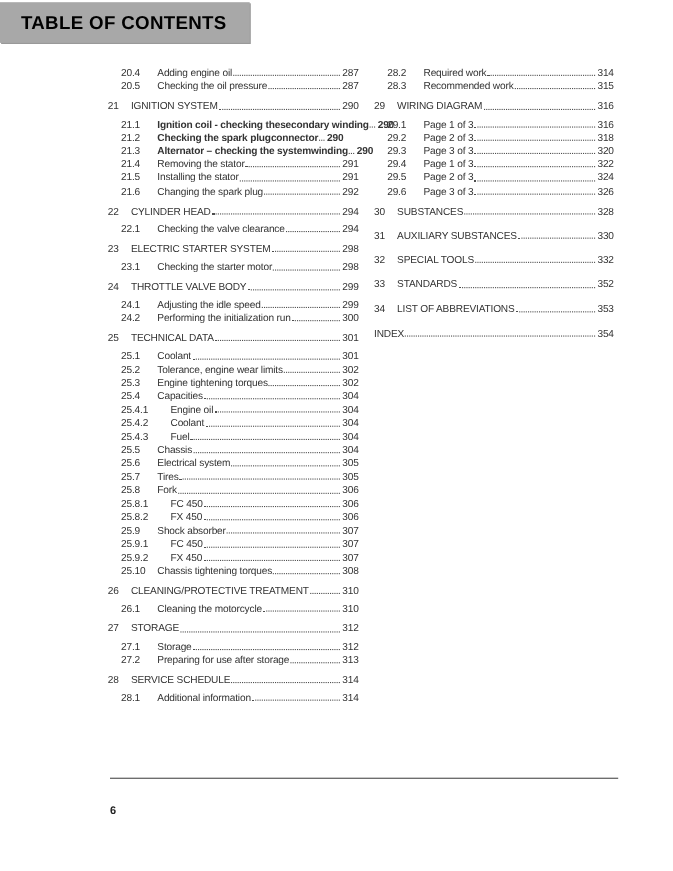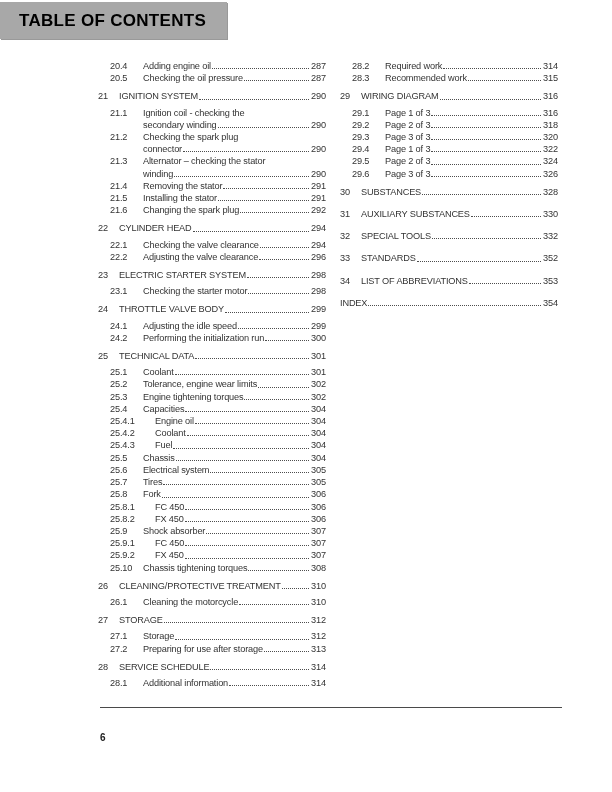--- a/index.html
+++ b/index.html
@@ -64,21 +64,21 @@
   .leader {
     flex: 1 1 auto;
     min-width: 5px;
     align-self: flex-end;
     border-bottom: 1.5px dotted #4d4d4d;
     margin: 0 2px 3px 1px;
     height: 0;
   }
   .page { flex: none; text-align: right; }
 
-  .cont { flex: 1 1 auto; display: flex; flex-direction: column; min-width: 0; }
+  .cont { flex: 1 1 auto; display: flex; flex-direction: row; min-width: 0; font-weight: bold; }
   .cont .l2 { display: flex; align-items: baseline; }
 
   
   .footer-rule {
     position: absolute;
     left: 100px; top: 707px;
     width: 462px; height: 1.3px;
     background: #4a4a4a;
   }
   .page-number {
@@ -136,21 +136,21 @@
             <div class="l2">
               <span class="title">connector</span>
               <span class="leader"></span>
               <span class="page">290</span>
             </div>
           </div>
         </div>
         <div class="entry section">
           <span class="num">21.3</span>
           <div class="cont">
-            <div class="title">Alternator – checking the stator</div>
+            <div class="title">Alternator – checking the system</div>
             <div class="l2">
               <span class="title">winding</span>
               <span class="leader"></span>
               <span class="page">290</span>
             </div>
           </div>
         </div>
         <div class="entry section">
           <span class="num">21.4</span>
           <span class="title">Removing the stator</span>
@@ -174,26 +174,20 @@
           <span class="title">CYLINDER HEAD</span>
           <span class="leader"></span>
           <span class="page">294</span>
         </div>
         <div class="entry section">
           <span class="num">22.1</span>
           <span class="title">Checking the valve clearance</span>
           <span class="leader"></span>
           <span class="page">294</span>
         </div>
-        <div class="entry section">
-          <span class="num">22.2</span>
-          <span class="title">Adjusting the valve clearance</span>
-          <span class="leader"></span>
-          <span class="page">296</span>
-        </div>
         <div class="entry chapter">
           <span class="num">23</span>
           <span class="title">ELECTRIC STARTER SYSTEM</span>
           <span class="leader"></span>
           <span class="page">298</span>
         </div>
         <div class="entry section">
           <span class="num">23.1</span>
           <span class="title">Checking the starter motor</span>
           <span class="leader"></span>

